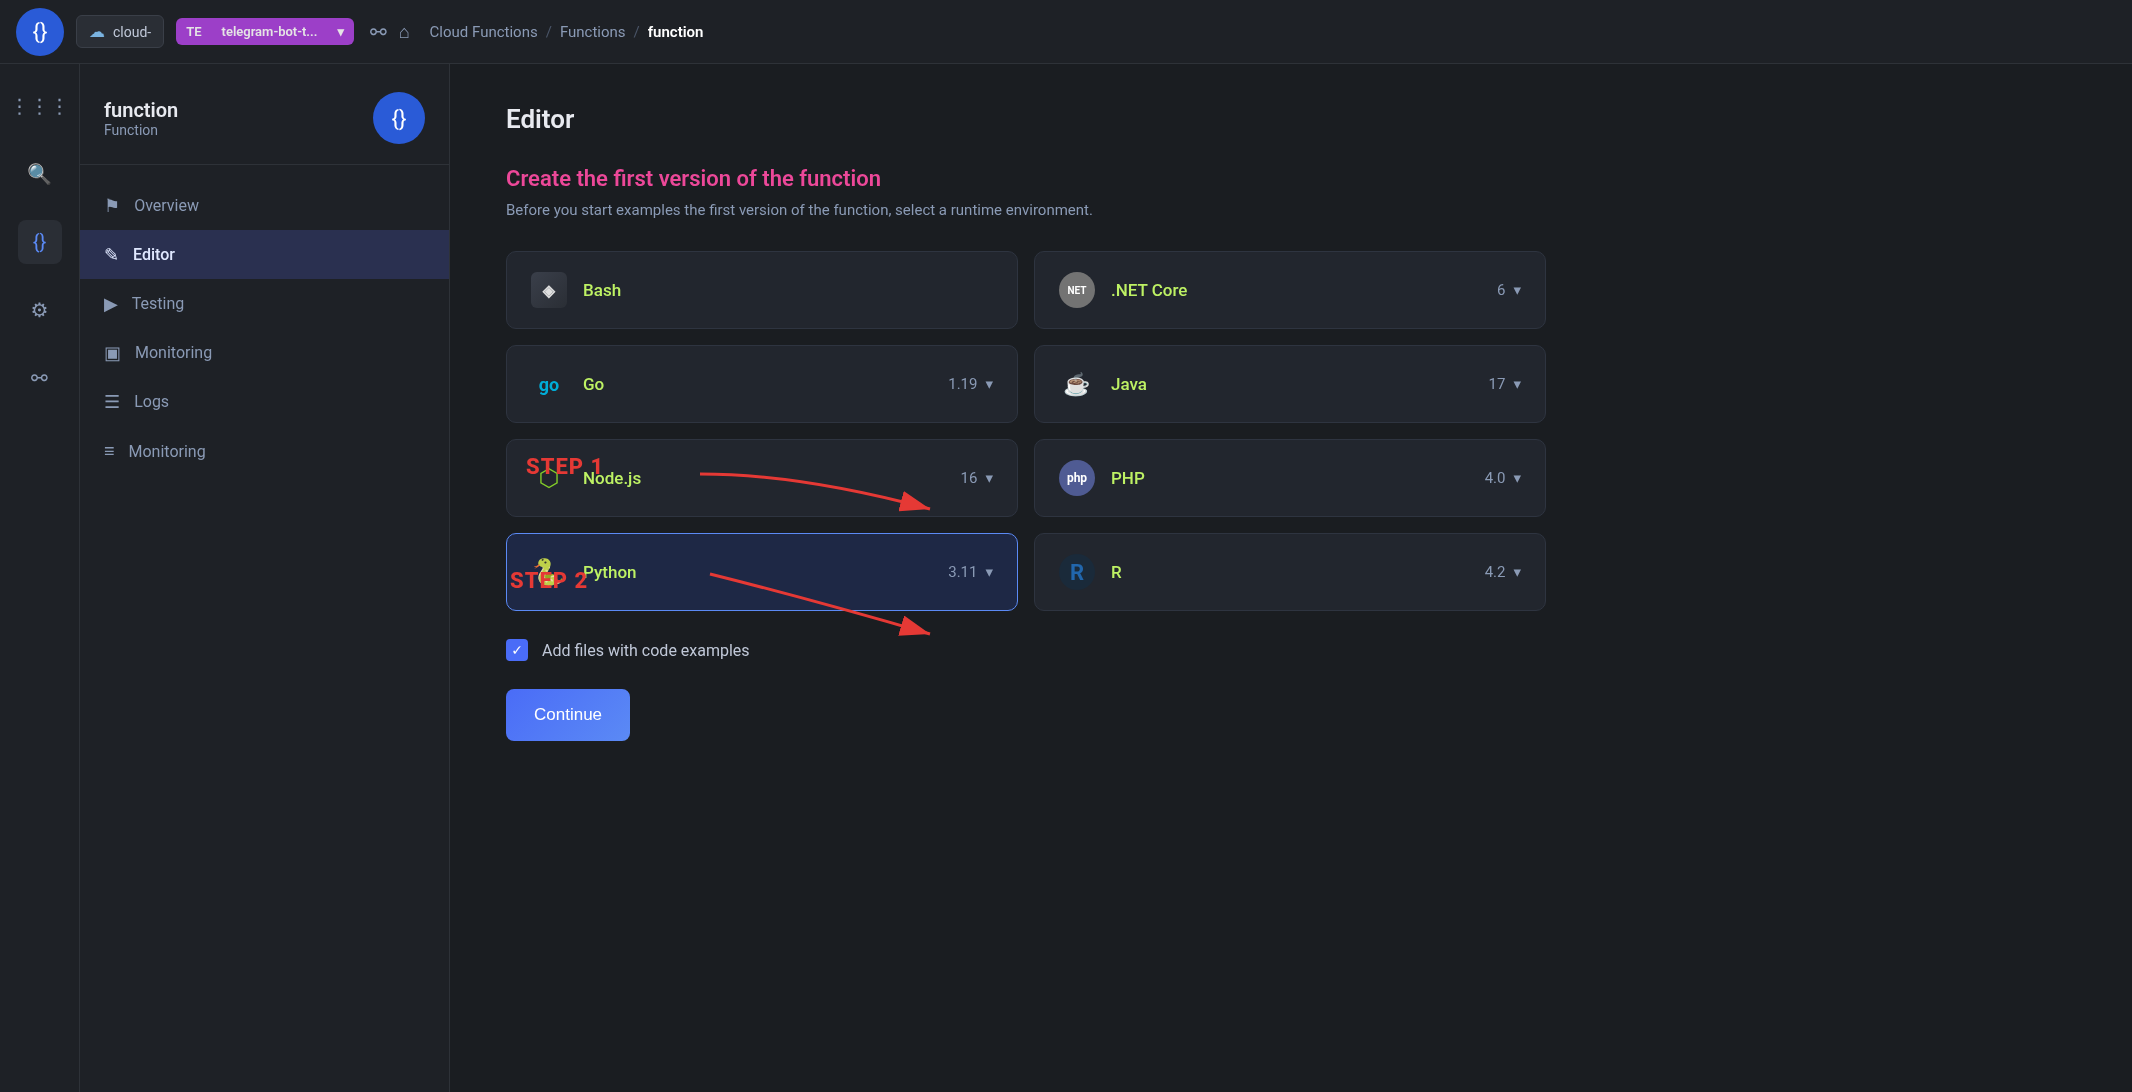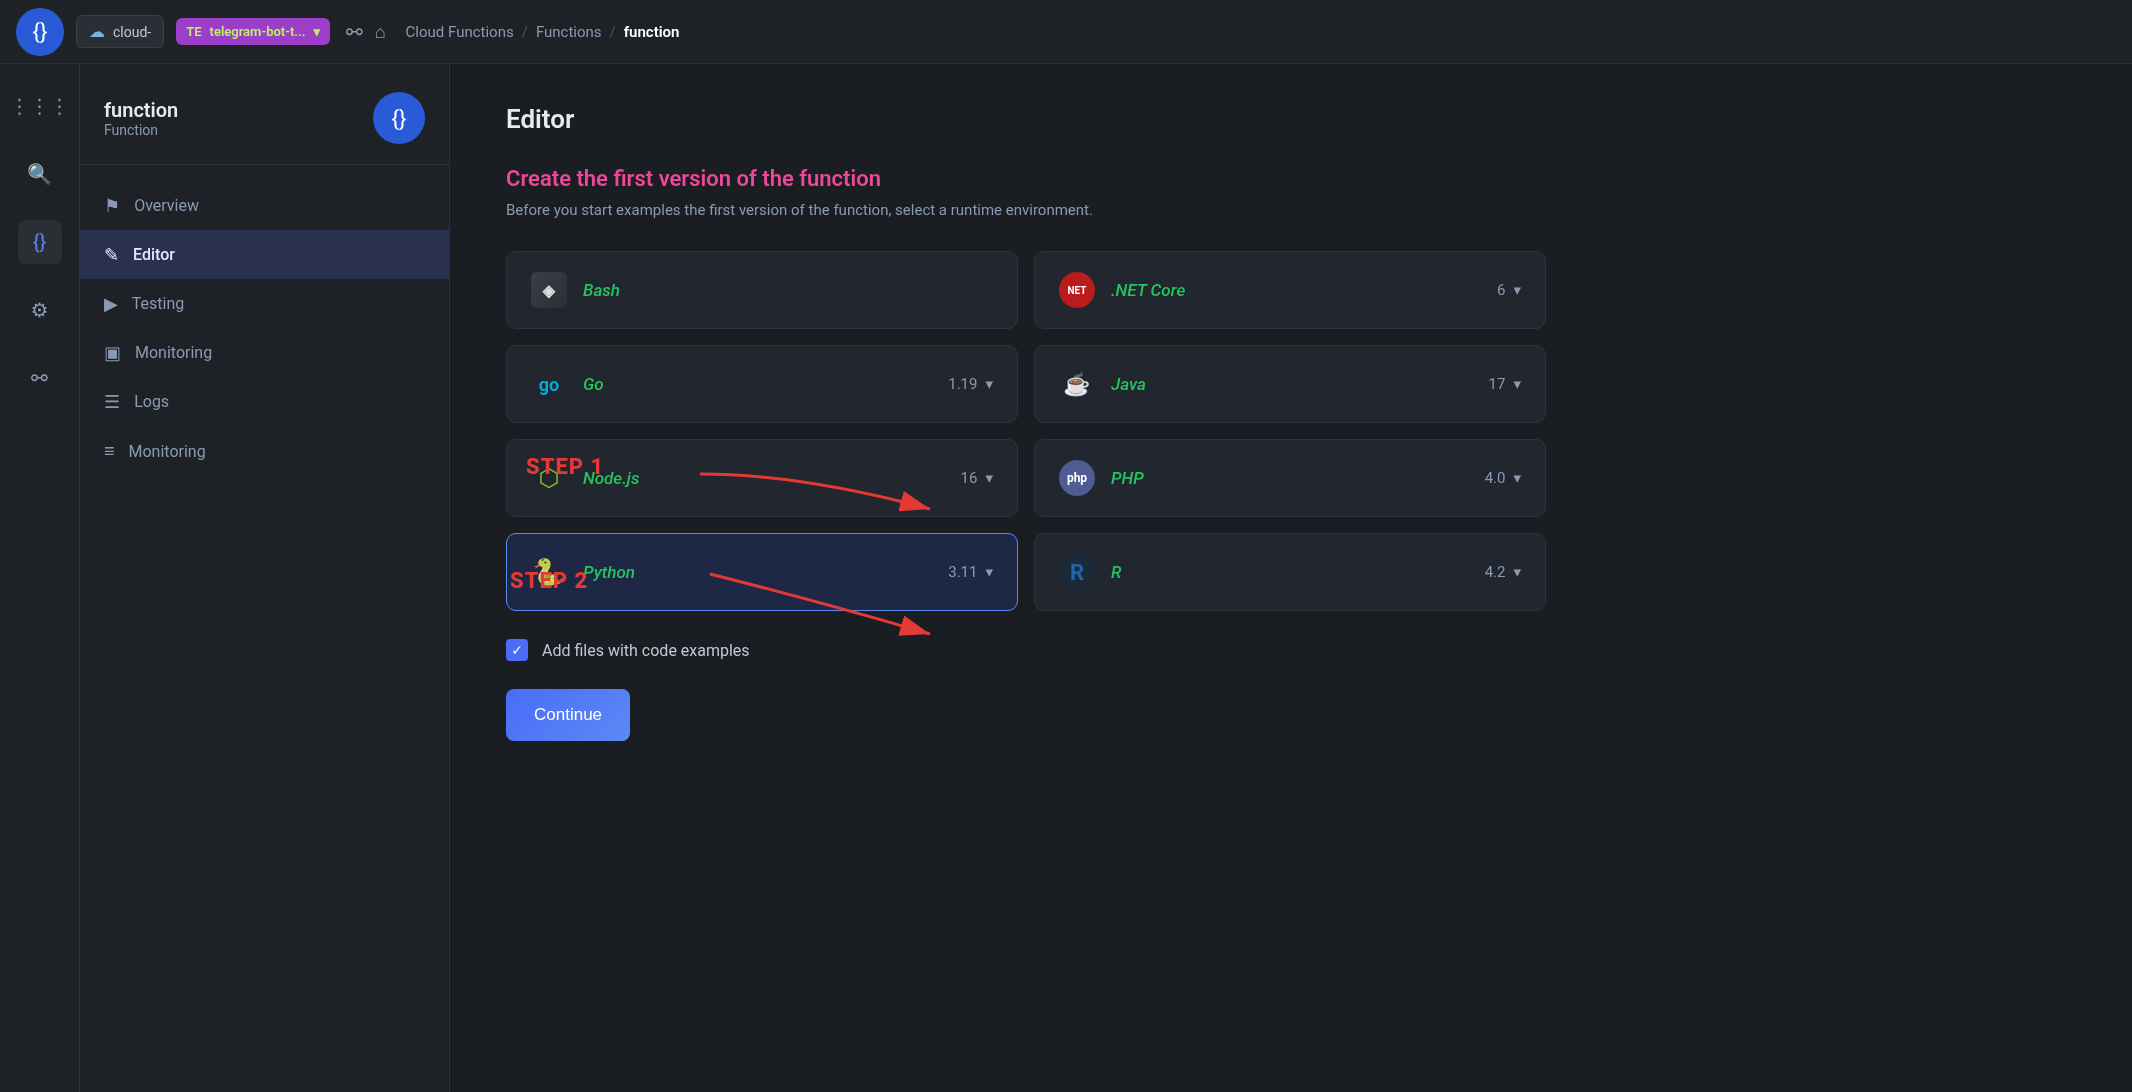--- a/index.html
+++ b/index.html
@@ -38,25 +38,25 @@
       background: #2a2e35;
       border: 1px solid #3a3f48;
       border-radius: 6px;
       padding: 6px 12px;
       color: #c0c8d8;
       font-size: 14px;
       cursor: pointer;
     }
     .cloud-icon { font-size: 16px; color: #7ab3e0; }
     .account-btn {
-      display: flex; align-items: center; gap: 8px;
+      display: flex; align-items: center; gap: 20px;
       background: #9c3fc8;
       border-radius: 6px;
       padding: 6px 10px;
-      color: #bef264;
+      color: #e5e5e5;
       font-size: 13px;
       font-weight: 600;
       cursor: pointer;
     }
     .breadcrumb {
       display: flex; align-items: center; gap: 8px;
       color: #8a9ab5;
       font-size: 15px;
       margin-left: 8px;
     }
@@ -197,23 +197,22 @@
       transition: border-color 0.15s;
       min-height: 68px;
     }
     .runtime-card.selected {
       border-color: #5b8af5;
       background: #1e2845;
     }
     .runtime-label {
       flex: 1;
       font-size: 17px;
-      color: #22c55e;
+      color: #bef264;
       font-weight: 500;
-      font-style: italic;
     }
     .runtime-version {
       display: flex;
       align-items: center;
       gap: 8px;
       font-size: 15px;
       color: #8a9ab5;
     }
     .runtime-icon {
       width: 36px; height: 36px;
@@ -377,21 +376,21 @@
     <div class="section-subtitle">Before you start examples the first version of the function, select a runtime environment.</div>
 
     
     <div class="runtime-grid">
 
       <div class="runtime-card">
         <div class="runtime-icon icon-bash">◈</div>
         <span class="runtime-label">Bash</span>
       </div>
       <div class="runtime-card">
-        <div class="runtime-icon icon-net" style="width:36px;height:36px;background:#b91c1c;border-radius:50%;display:flex;align-items:center;justify-content:center;font-size:10px;font-weight:700;color:#fff;">NET</div>
+        <div class="runtime-icon icon-net" style="width:36px;height:36px;background:#737373;border-radius:50%;display:flex;align-items:center;justify-content:center;font-size:10px;font-weight:700;color:#fff;">NET</div>
         <span class="runtime-label">.NET Core</span>
         <div class="runtime-version">
           <span>6</span>
           <span>▾</span>
         </div>
       </div>
 
       <div class="runtime-card">
         <div class="runtime-icon" style="color:#00ACD7;font-size:18px;font-weight:700;">go</div>
         <span class="runtime-label">Go</span>

